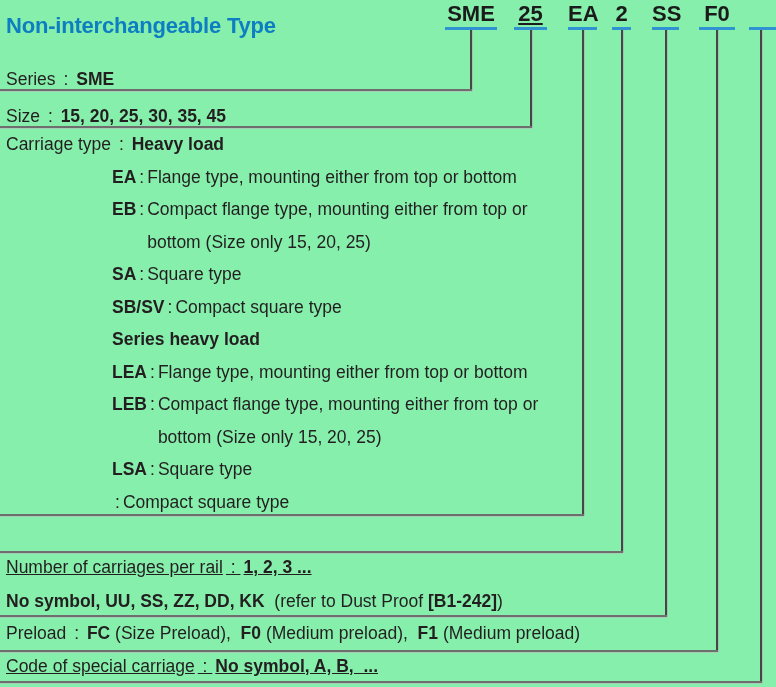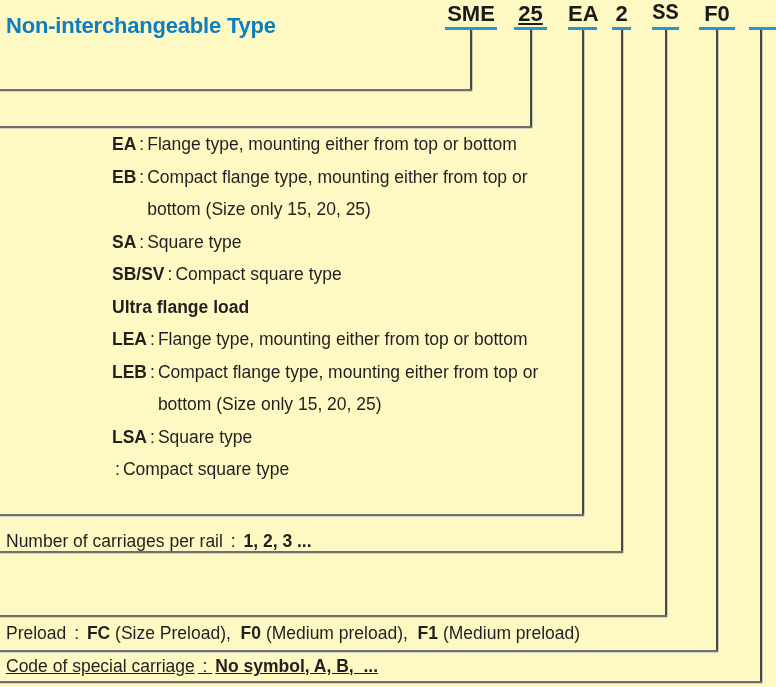--- a/index.html
+++ b/index.html
@@ -4,21 +4,21 @@
 <style>
   :root{
     --accent:#0e7ec3;
     --underline-blue:#2f92d1;
     --line-gray:#4f4f4f;
     --text:#231f20;
   }
   *{margin:0;padding:0;box-sizing:border-box;}
   html,body{background:#ffffff;}
   body{font-family:"Liberation Sans","DejaVu Sans",sans-serif;color:var(--text);}
-  .page{position:relative;width:776px;height:687px;background:#fef9c3;overflow:hidden;}
+  .page{position:relative;width:776px;height:687px;background:#86efac;overflow:hidden;}
 
   .title{position:absolute;left:6px;top:13px;font-size:22px;font-weight:700;color:var(--accent);letter-spacing:-0.2px;}
 
   .code-part{position:absolute;top:1px;height:26px;font-size:22px;font-weight:700;text-align:center;line-height:26px;color:#1b1b1b;}
   .code-bar{position:absolute;top:27px;height:3px;background:var(--underline-blue);}
   .vline{position:absolute;width:2px;background:#464646;box-shadow:1px 0 0 rgba(170,170,170,.55);}
   .hline{position:absolute;height:2px;background:#6e6e6e;box-shadow:0 1px 0 rgba(185,185,185,.6);}
 
   .row{position:absolute;left:6px;font-size:17.5px;line-height:24px;white-space:nowrap;}
   .row span{white-space:pre;}
@@ -37,21 +37,21 @@
 <body>
 
 <div class="page">
 
   <div class="title">Non-interchangeable Type</div>
 
   <div class="code-part" style="left:445px;width:52px;">SME</div>
   <div class="code-part" style="left:514px;width:33px;text-decoration:underline;">25</div>
   <div class="code-part" style="left:568px;width:29px;">EA</div>
   <div class="code-part" style="left:612px;width:19px;">2</div>
-  <div class="code-part" style="left:652px;width:27px;font-family:Liberation Mono, monospace;">SS</div>
+  <div class="code-part" style="left:652px;width:27px;">SS</div>
   <div class="code-part" style="left:699px;width:36px;">F0</div>
 
   <div class="code-bar" style="left:445px;width:52px;"></div>
   <div class="code-bar" style="left:514px;width:33px;"></div>
   <div class="code-bar" style="left:568px;width:29px;"></div>
   <div class="code-bar" style="left:612px;width:19px;"></div>
   <div class="code-bar" style="left:652px;width:27px;"></div>
   <div class="code-bar" style="left:699px;width:36px;"></div>
   <div class="code-bar" style="left:749px;width:27px;"></div>
 
@@ -64,22 +64,25 @@
   <div class="vline" style="left:760px;top:30px;height:653px;"></div>
 
   <div class="hline" style="left:0;top:89px;width:472px;"></div>
   <div class="hline" style="left:0;top:126px;width:532px;"></div>
   <div class="hline" style="left:0;top:514px;width:584px;"></div>
   <div class="hline" style="left:0;top:551px;width:623px;"></div>
   <div class="hline" style="left:0;top:615px;width:667px;"></div>
   <div class="hline" style="left:0;top:650px;width:718px;"></div>
   <div class="hline" style="left:0;top:681px;width:762px;"></div>
 
+  <div class="row" style="top:67px;"><span>Series</span><span class="colon"> : </span><span class="b">SME</span></div>
+  <div class="row" style="top:104px;"><span>Size</span><span class="colon"> : </span><span class="b">15, 20, 25, 30, 35, 45</span></div>
 
   <div class="carriage">
+    <div class="intro"><span>Carriage type</span><span class="colon"> : </span><span class="b">Heavy load</span></div>
     <div class="citems">
         <div class="citem">
           <span class="clabel">EA</span>
           <span class="colon"> : </span>
           <span class="cdesc">
             <span class="cline">Flange type, mounting either from top or bottom</span>
           </span>
         </div>
         <div class="citem">
           <span class="clabel">EB</span>
@@ -97,21 +100,21 @@
           </span>
         </div>
         <div class="citem">
           <span class="clabel">SB/SV</span>
           <span class="colon"> : </span>
           <span class="cdesc">
             <span class="cline">Compact square type</span>
           </span>
         </div>
         <div class="citem">
-          <span class="clabel">Ultra flange load</span>
+          <span class="clabel">Series heavy load</span>
         </div>
         <div class="citem">
           <span class="clabel">LEA</span>
           <span class="colon"> : </span>
           <span class="cdesc">
             <span class="cline">Flange type, mounting either from top or bottom</span>
           </span>
         </div>
         <div class="citem">
           <span class="clabel">LEB</span>
@@ -130,17 +133,18 @@
         </div>
         <div class="citem">
           <span class="colon"> : </span>
           <span class="cdesc">
             <span class="cline">Compact square type</span>
           </span>
         </div>
       </div>
   </div>
 
-  <div class="row" style="top:529px;"><span>Number of carriages per rail</span><span class="colon"> : </span><span class="b">1, 2, 3 ...</span></div>
+  <div class="row" style="top:555px;text-decoration:underline;"><span>Number of carriages per rail</span><span class="colon"> : </span><span class="b">1, 2, 3 ...</span></div>
+  <div class="row" style="top:589px;"><span class="b">No symbol, UU, SS, ZZ, DD, KK</span><span>  (refer to Dust Proof </span><span class="b">[B1-242]</span><span>)</span></div>
   <div class="row" style="top:621px;"><span>Preload</span><span class="colon"> : </span><span class="b">FC</span><span> (Size Preload),  </span><span class="b">F0</span><span> (Medium preload),  </span><span class="b">F1</span><span> (Medium preload)</span></div>
   <div class="row" style="top:654px;text-decoration:underline;"><span>Code of special carriage</span><span class="colon"> : </span><span class="b">No symbol, A, B,  ...</span></div>
 
 </div>
 
 </body></html>

